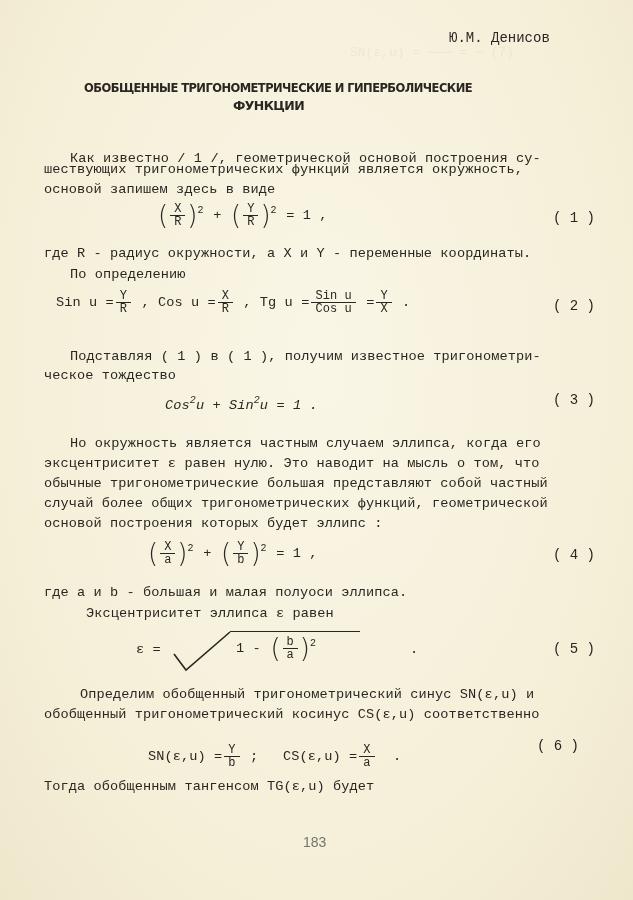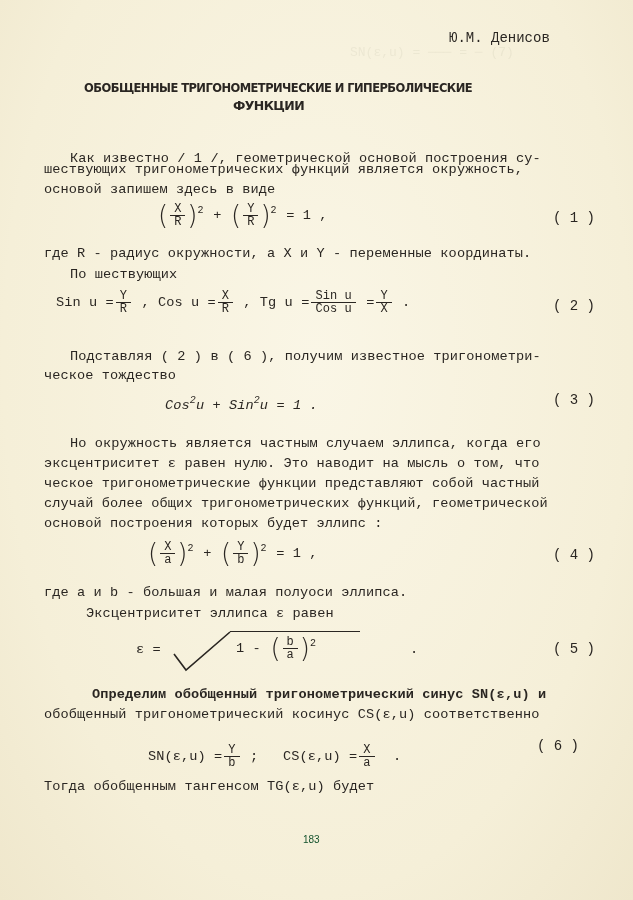--- a/index.html
+++ b/index.html
@@ -16,21 +16,21 @@
   .author { left: 449px; top: 30px; font-size: 14px; font-family: Liberation Mono, monospace; }
   .title { left: 84px; top: 80px; font-family: "DejaVu Sans", sans-serif; font-weight: bold; font-size: 12.5px; letter-spacing: -0.6px; transform: scaleX(0.92); transform-origin: left; }
   .title2 { left: 233px; top: 98px; font-family: "DejaVu Sans", sans-serif; font-weight: bold; font-size: 12.5px; letter-spacing: -0.6px; }
   .frac { display: inline-flex; flex-direction: column; align-items: center; vertical-align: middle; font-size: 12px; line-height: 12px; margin: 0 2px; }
   .frac .num { padding: 0 4px; border-bottom: 1.2px solid #2a2622; }
   .frac .den { padding: 0 4px; }
   .paren { font-size: 26px; font-weight: 300; vertical-align: middle; font-family: "DejaVu Sans", sans-serif; }
   sup { font-size: 10px; }
   .eqno { font-size: 14px; }
   .sqrt-line { position: absolute; border-top: 1.3px solid #2a2622; }
-  .pagenum { left: 303px; top: 834px; font-family: "Liberation Sans", sans-serif; font-size: 10px; color: #14532d; }
+  .pagenum { left: 303px; top: 834px; font-family: "Liberation Sans", sans-serif; font-size: 14px; color: #737373; }
   .ghost { position: absolute; color: rgba(120,110,90,0.08); font-size: 13px; }
 </style>
 </head>
 <body>
 
 <div class="page"></div>
 
 <div class="ghost" style="left:350px;top:45px;">SN(ε,u) = ─── = ─ (7)</div>
 
 <div class="abs author">Ю.М. Денисов</div>
@@ -49,21 +49,21 @@
   <span class="txt">+</span>
   <span class="paren">(</span><span class="frac">
       <span class="num">Y</span>
       <span class="den">R</span>
     </span><span class="paren">)</span><sup>2</sup>
   <span class="txt">= 1 ,</span>
 </div>
 <div class="abs eqno" style="left:553px;top:210px;">( 1 )</div>
 
 <div class="abs txt" style="left:44px;top:246px;">где  R - радиус окружности, а X и Y - переменные координаты.</div>
-<div class="abs txt" style="left:70px;top:267px;">По шествующих</div>
+<div class="abs txt" style="left:70px;top:267px;">По определению</div>
 
 <div class="abs txt" style="left:56px;top:290px;">
   <span>Sin u =</span><span class="frac">
       <span class="num">Y</span>
       <span class="den">R</span>
     </span>
   <span>,</span>
   <span>Cos u =</span><span class="frac">
       <span class="num">X</span>
       <span class="den">R</span>
@@ -74,34 +74,34 @@
       <span class="den">Cos u</span>
     </span>
   <span>=</span><span class="frac">
       <span class="num">Y</span>
       <span class="den">X</span>
     </span>
   <span>.</span>
 </div>
 <div class="abs eqno" style="left:553px;top:298px;">( 2 )</div>
 
-<div class="abs txt" style="left:70px;top:349px;">Подставляя ( 2 ) в ( 6 ), получим известное тригонометри-</div>
+<div class="abs txt" style="left:70px;top:349px;">Подставляя ( 1 ) в ( 1 ), получим известное тригонометри-</div>
 <div class="abs txt" style="left:44px;top:368px;">ческое тождество</div>
 
 <div class="abs txt" style="left:165px;top:395px;font-style:italic;">
   <span>Cos</span><sup>2</sup><span>u</span>
   <span>+</span>
   <span>Sin</span><sup>2</sup><span>u</span>
   <span>= 1   .</span>
 </div>
 <div class="abs eqno" style="left:553px;top:392px;">( 3 )</div>
 
 <div class="abs txt" style="left:70px;top:436px;">Но окружность является частным случаем эллипса, когда его</div>
 <div class="abs txt" style="left:44px;top:456px;">эксцентриситет ε равен нулю. Это  наводит на мысль о том, что</div>
-<div class="abs txt" style="left:44px;top:476px;">ческое тригонометрические функции представляют собой частный</div>
+<div class="abs txt" style="left:44px;top:476px;">обычные тригонометрические большая представляют собой частный</div>
 <div class="abs txt" style="left:44px;top:496px;">случай более общих тригонометрических функций, геометрической</div>
 <div class="abs txt" style="left:44px;top:516px;">основой построения которых будет эллипс :</div>
 
 <div class="abs" style="left:148px;top:538px;">
   <span class="paren">(</span><span class="frac">
       <span class="num">X</span>
       <span class="den">a</span>
     </span><span class="paren">)</span><sup>2</sup>
   <span class="txt">+</span>
   <span class="paren">(</span><span class="frac">
@@ -125,21 +125,21 @@
 <div class="abs" style="left:236px;top:633px;">
   <span class="txt">1 -</span>
   <span class="paren">(</span><span class="frac">
       <span class="num">b</span>
       <span class="den">a</span>
     </span><span class="paren">)</span><sup>2</sup>
 </div>
 <div class="abs txt" style="left:410px;top:642px;">.</div>
 <div class="abs eqno" style="left:553px;top:641px;">( 5 )</div>
 
-<div class="abs txt" style="left:92px;top:687px;font-weight:bold;">Определим обобщенный  тригонометрический синус  SN(ε,u) и</div>
+<div class="abs txt" style="left:80px;top:687px;">Определим обобщенный  тригонометрический синус  SN(ε,u) и</div>
 <div class="abs txt" style="left:44px;top:707px;">обобщенный тригонометрический косинус  CS(ε,u) соответственно</div>
 
 <div class="abs txt" style="left:136px;top:744px;margin-left:12px;">
   <span>SN(ε,u) =</span><span class="frac">
       <span class="num">Y</span>
       <span class="den">b</span>
     </span>
   <span>;</span>&nbsp;&nbsp;
   <span>CS(ε,u) =</span><span class="frac">
       <span class="num">X</span>

